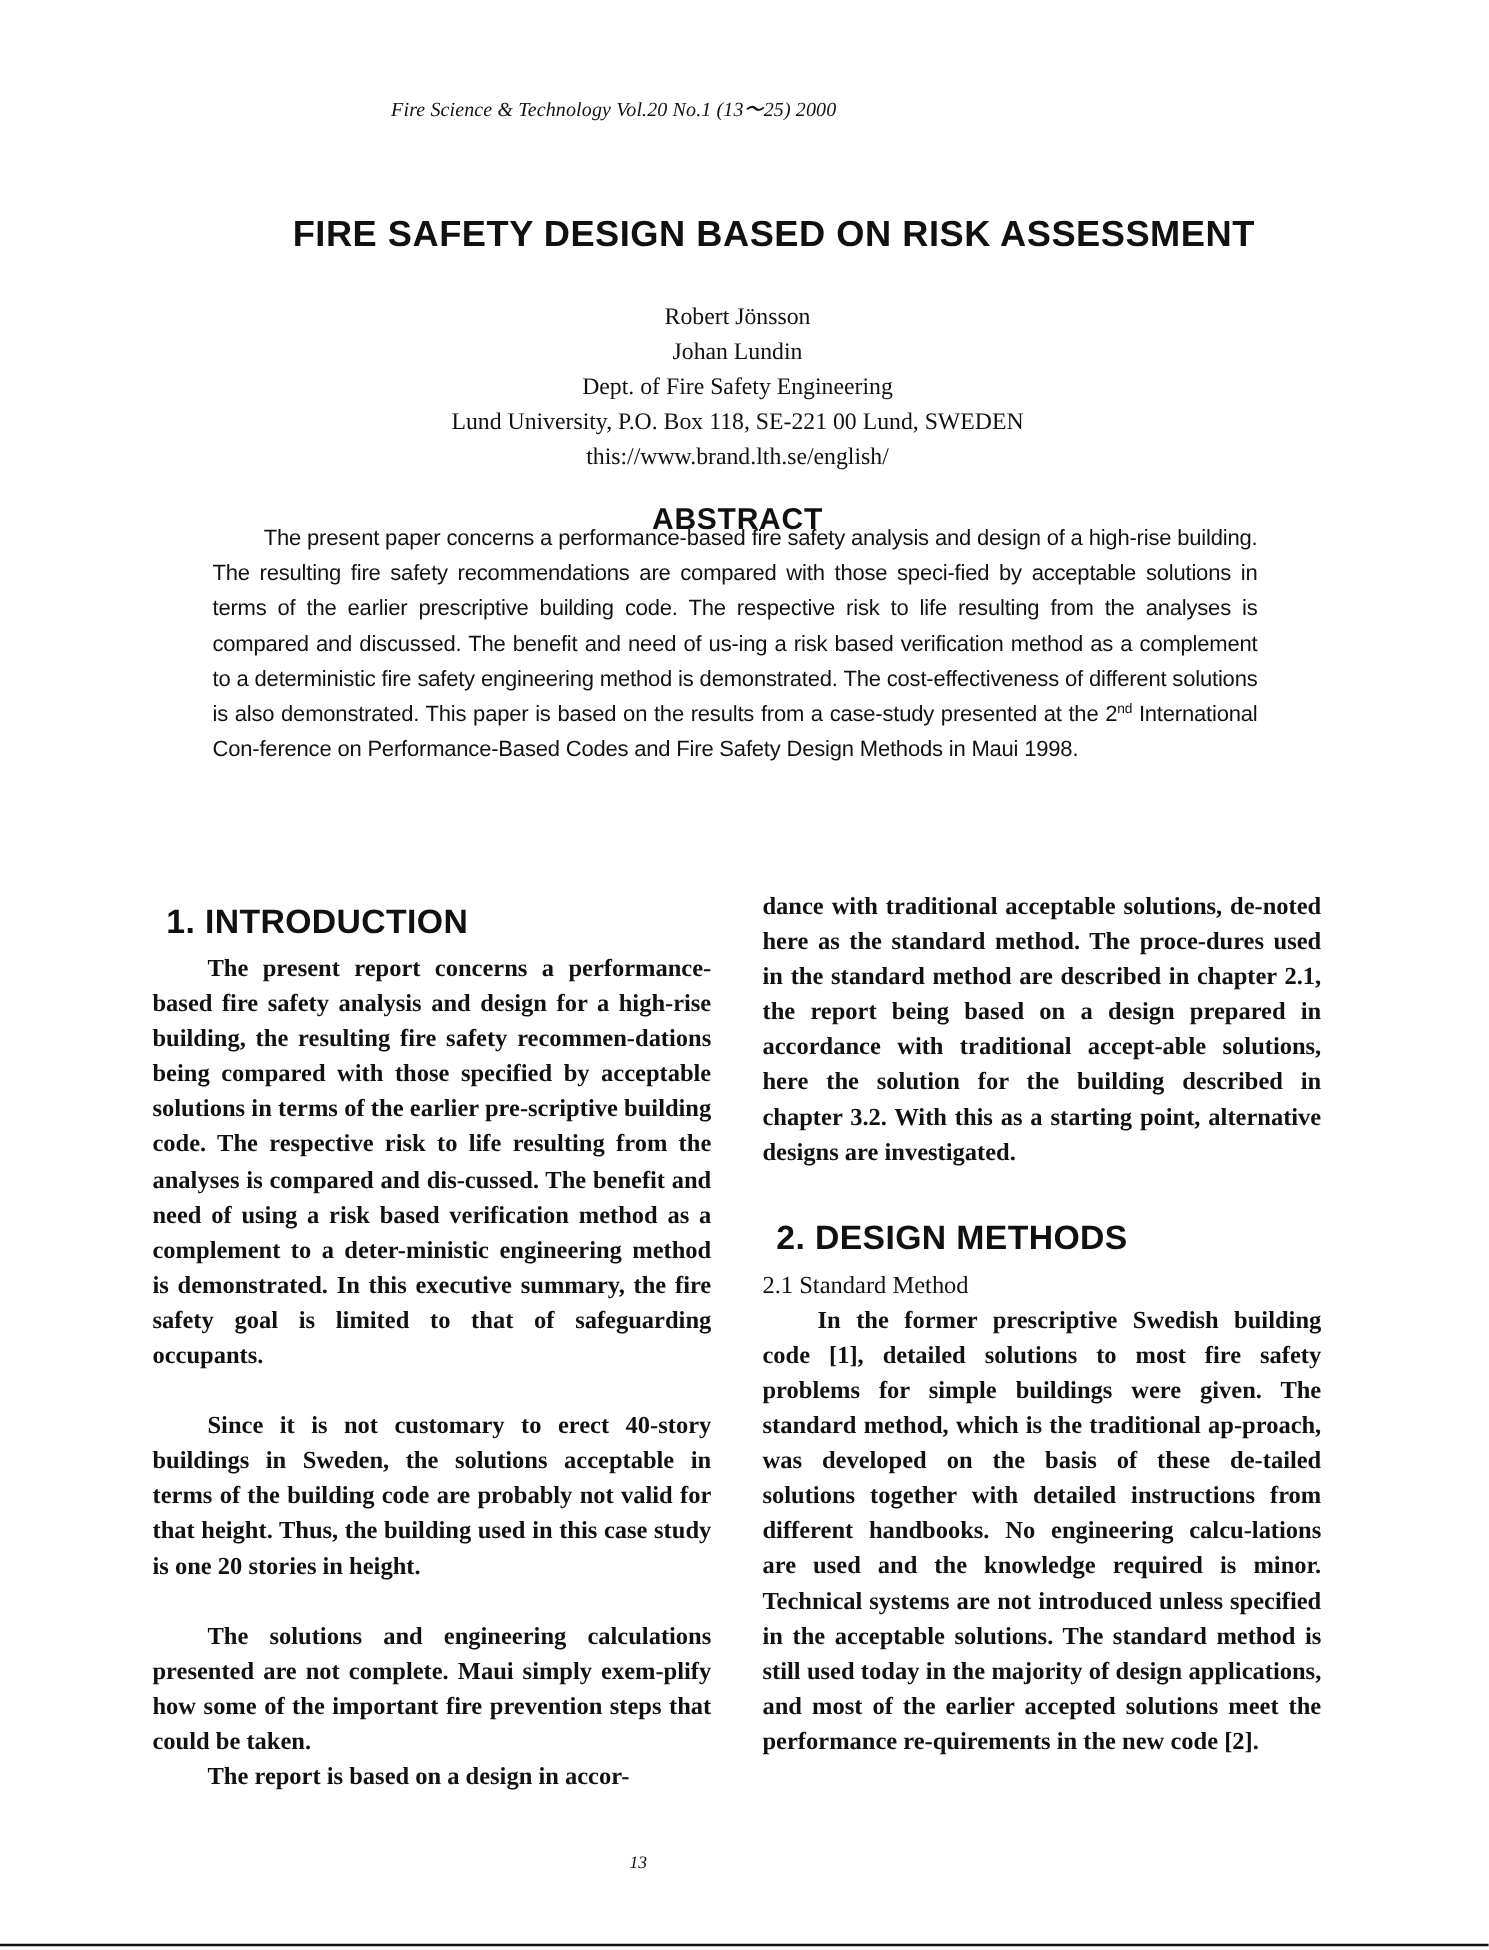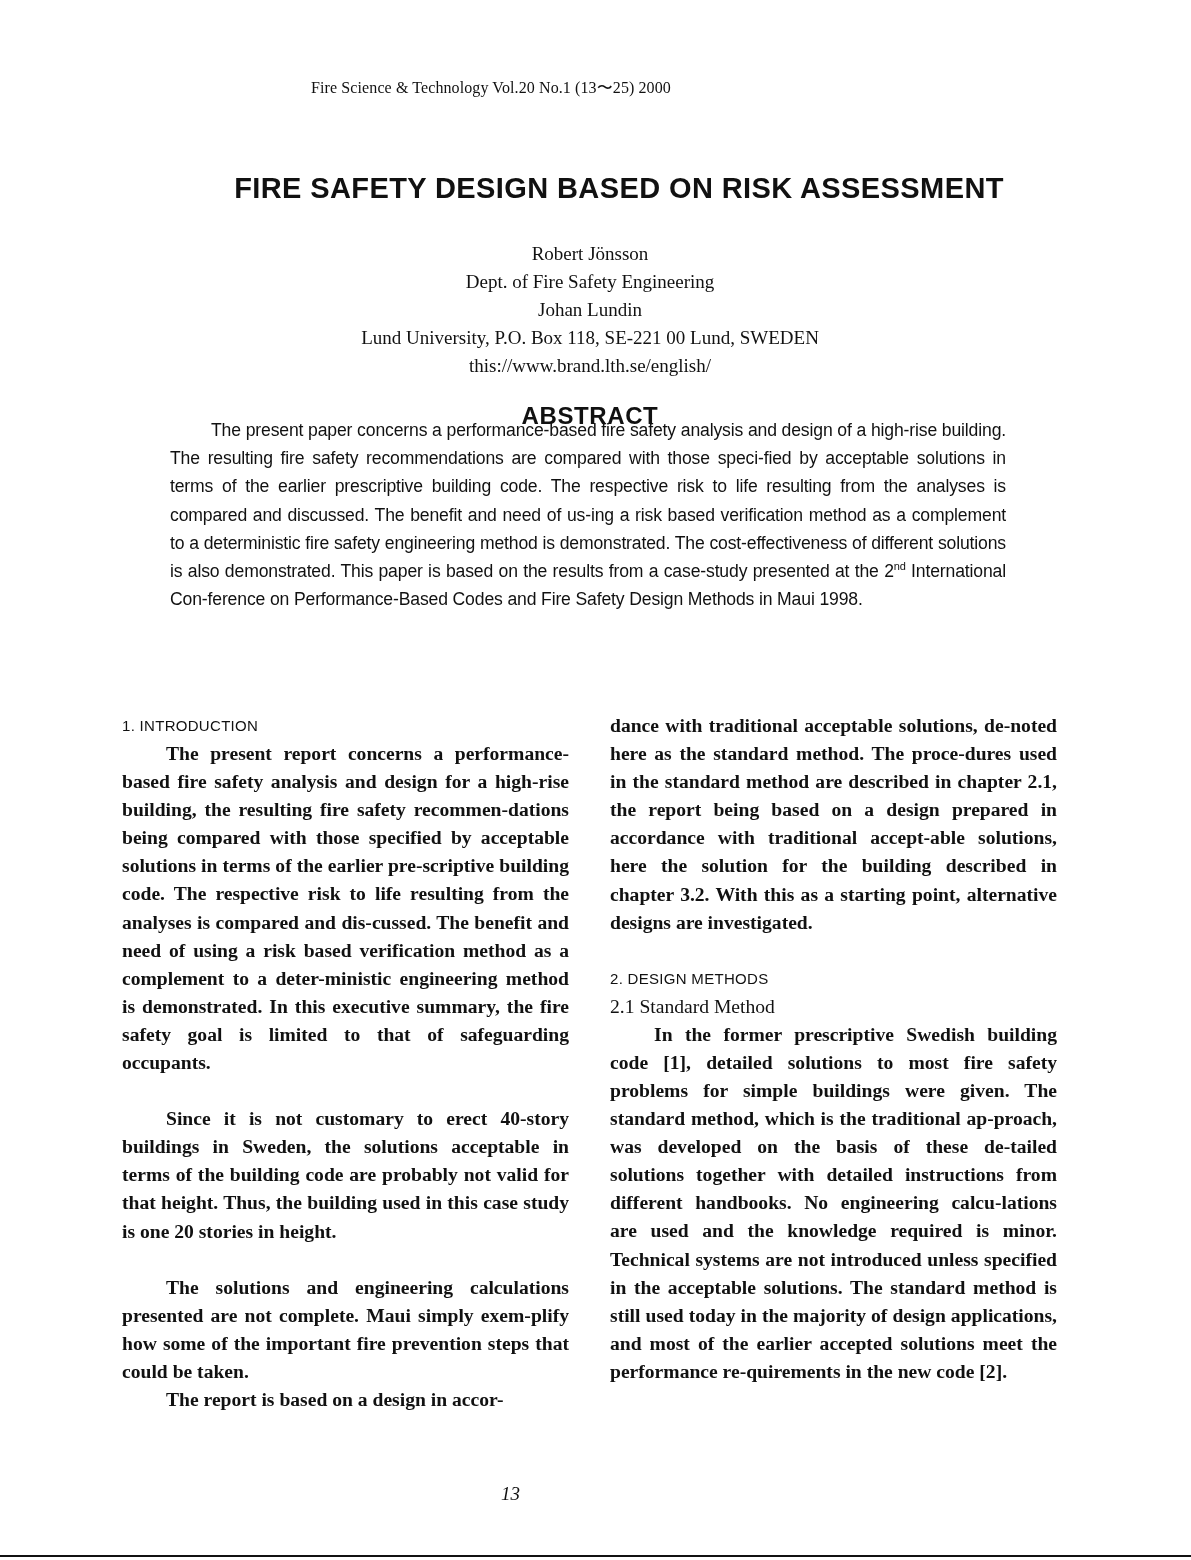--- a/index.html
+++ b/index.html
@@ -3,21 +3,21 @@
 <meta charset="utf-8">
 <style>
   html, body { margin: 0; padding: 0; background: #ffffff; }
   body {
     width: 1191px; height: 1560px; position: relative; overflow: hidden;
     color: #111111;
     font-family: "Liberation Serif", "DejaVu Serif", serif;
   }
   .running-head {
     position: absolute; top: 78px; left: 0; width: 982px;
-    text-align: center; font-size: 16px; letter-spacing: 0.1px;
+    text-align: center; font-style: italic; font-size: 16px; letter-spacing: 0.1px;
   }
   .title {
     position: absolute; top: 172px; left: 0; width: 1238px;
     text-align: center; font-family: "Liberation Sans", "DejaVu Sans", sans-serif;
     font-weight: bold; font-size: 29px; letter-spacing: 0.4px; margin: 0;
   }
   .authors {
     position: absolute; top: 240px; left: 0; width: 1180px;
     text-align: center; font-size: 19px; line-height: 28px;
   }
@@ -35,47 +35,47 @@
   }
   .abstract-body sup { font-size: 11px; line-height: 0; }
   .col {
     position: absolute; top: 712px; width: 447px;
     font-size: 19.6px; line-height: 28.1px;
   }
   .col-left { left: 122px; }
   .col-right { left: 610px; }
   .section-heading {
     font-family: "Liberation Sans", "DejaVu Sans", sans-serif;
-    font-weight: normal; font-size: 15px; margin: 0; line-height: 28px; letter-spacing: 0.3px;
+    font-weight: bold; font-size: 27px; margin: 11px; line-height: 28px; letter-spacing: 0.3px;
   }
   .subsection-heading {
     font-weight: normal; font-size: 19.6px; margin: 0; line-height: 28px;
   }
   .para { margin: 0; text-align: justify; text-indent: 44px; font-weight: bold; }
   .para.noindent { text-indent: 0; }
   .gap { height: 28px; }
   .page-number {
     position: absolute; top: 1483px; left: 0; width: 1021px; text-align: center;
-    font-style: italic; font-size: 19px;
+    font-style: italic; font-size: 14px;
   }
   .bottom-rule {
     position: absolute; top: 1555px; left: 0; width: 1191px; height: 2px; background: #111;
   }
 </style>
 </head>
 <body>
 
 <div class="running-head">Fire Science &amp; Technology Vol.20 No.1 (13〜25) 2000</div>
 
 <h1 class="title">FIRE SAFETY DESIGN BASED ON RISK ASSESSMENT</h1>
 
 <div class="authors">
   <div>Robert Jönsson</div>
+  <div>Johan Lundin</div>
   <div>Dept. of Fire Safety Engineering</div>
-  <div>Johan Lundin</div>
   <div>Lund University, P.O. Box 118, SE-221 00 Lund, SWEDEN</div>
   <div>this://www.brand.lth.se/english/</div>
 </div>
 
 <h2 class="abstract-heading">ABSTRACT</h2>
 <p class="abstract-body"><span>The present paper concerns a performance-based fire safety analysis and design of a high-rise building. The resulting fire safety recommendations are compared with those speci-fied by acceptable solutions in terms of the earlier prescriptive building code. The respective risk to life resulting from the analyses is compared and discussed. The benefit and need of us-ing a risk based verification method as a complement to a deterministic fire safety engineering method is demonstrated. The cost-effectiveness of different solutions is also demonstrated. This paper is based on the results from a case-study presented at the 2</span><sup>nd</sup><span> International Con-ference on Performance-Based Codes and Fire Safety Design Methods in Maui 1998.</span></p>
 
 <div class="col col-left">
   <h3 class="section-heading">1. INTRODUCTION</h3>
   <p class="para">The present report concerns a performance-based fire safety analysis and design for a high-rise building, the resulting fire safety recommen-dations being compared with those specified by acceptable solutions in terms of the earlier pre-scriptive building code. The respective risk to life resulting from the analyses is compared and dis-cussed. The benefit and need of using a risk based verification method as a complement to a deter-ministic engineering method is demonstrated. In this executive summary, the fire safety goal is limited to that of safeguarding occupants.</p>

